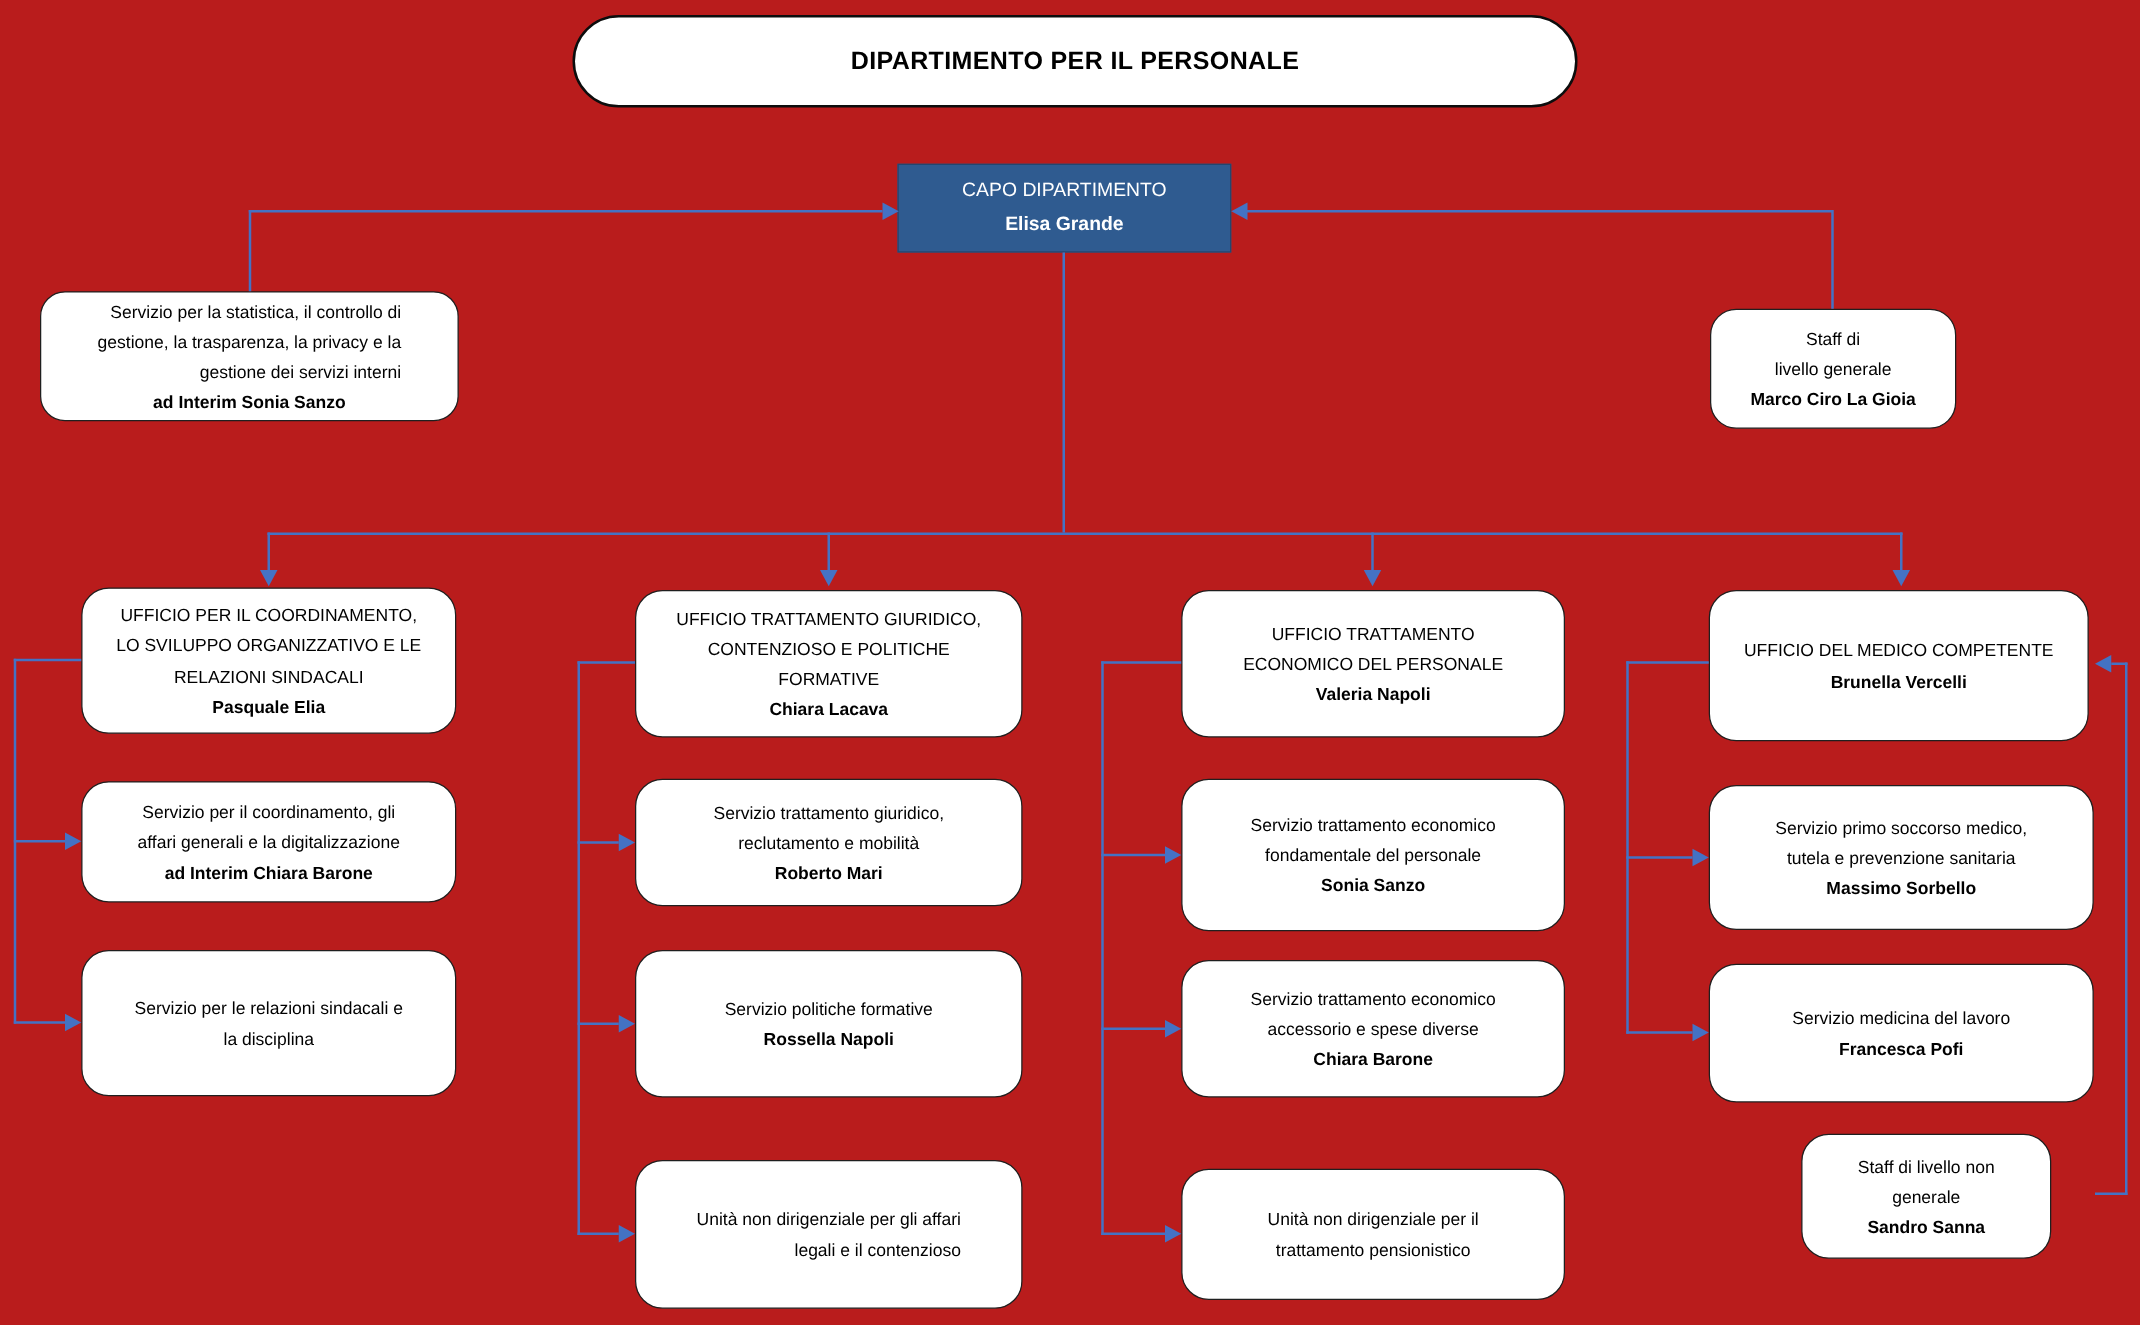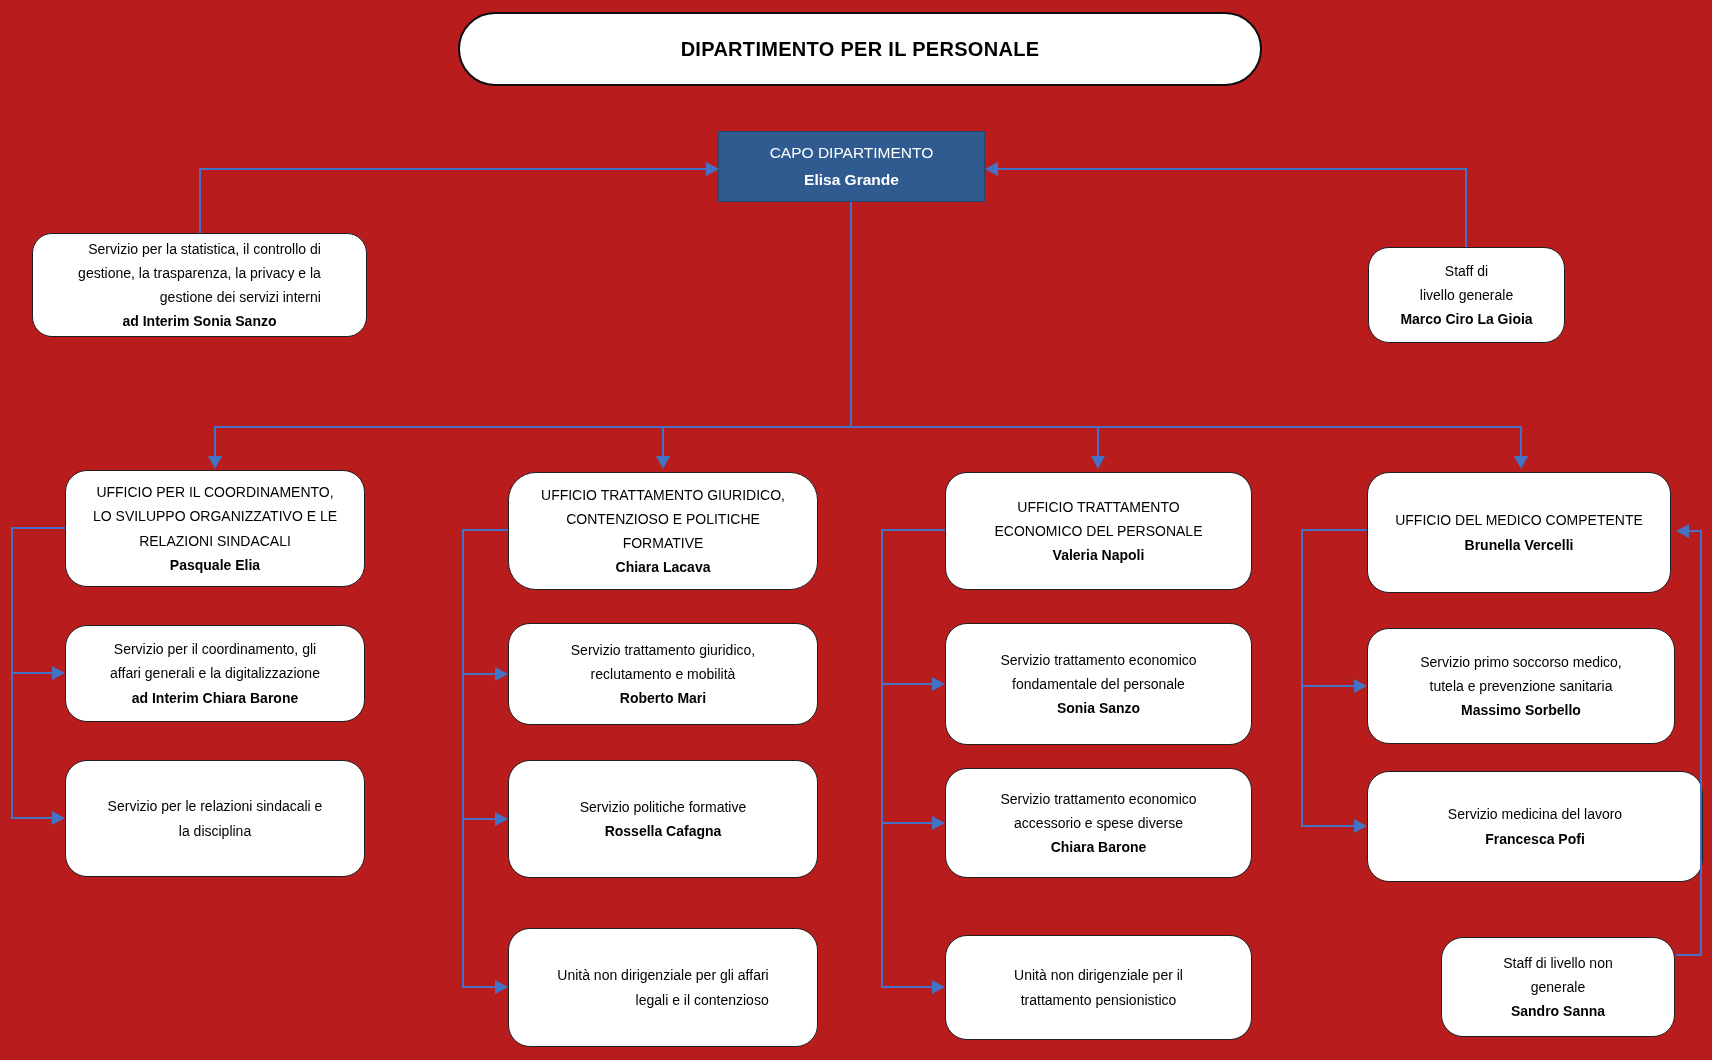--- a/index.html
+++ b/index.html
@@ -96,34 +96,34 @@
     <div class="label">Servizio per il coordinamento, gli
 affari generali e la digitalizzazione</div>
     <div class="person">ad Interim Chiara Barone</div>
   </div>
   <div class="node" style="left:65px; top:760px; width:300px; height:117px;">
     <div class="label">Servizio per le relazioni sindacali e
 la disciplina</div>
     <div class="person"></div>
   </div>
 
-  <div class="node" style="left:508px; top:472px; width:310px; height:118px;border-radius:28px;">
+  <div class="node" style="left:508px; top:472px; width:310px; height:118px;">
     <div class="label">UFFICIO TRATTAMENTO GIURIDICO,
 CONTENZIOSO E POLITICHE
 FORMATIVE</div>
     <div class="person">Chiara Lacava</div>
   </div>
   <div class="node" style="left:508px; top:623px; width:310px; height:102px;">
     <div class="label">Servizio trattamento giuridico,
 reclutamento e mobilità</div>
     <div class="person">Roberto Mari</div>
   </div>
   <div class="node" style="left:508px; top:760px; width:310px; height:118px;text-align:right;">
     <div class="label">Servizio politiche formative</div>
-    <div class="person">Rossella Cafagna</div>
+    <div class="person">Rossella Napoli</div>
   </div>
   <div class="node" style="left:508px; top:928px; width:310px; height:119px;text-align:right;">
     <div class="label">Unità non dirigenziale per gli affari
 legali e il contenzioso</div>
     <div class="person"></div>
   </div>
 
   <div class="node" style="left:945px; top:472px; width:307px; height:118px;">
     <div class="label">UFFICIO TRATTAMENTO
 ECONOMICO DEL PERSONALE</div>
@@ -147,25 +147,25 @@
 
   <div class="node" style="left:1367px; top:472px; width:304px; height:121px;">
     <div class="label">UFFICIO DEL MEDICO COMPETENTE</div>
     <div class="person">Brunella Vercelli</div>
   </div>
   <div class="node" style="left:1367px; top:628px; width:308px; height:116px;">
     <div class="label">Servizio primo soccorso medico,
 tutela e prevenzione sanitaria</div>
     <div class="person">Massimo Sorbello</div>
   </div>
-  <div class="node" style="left:1367px; top:771px; width:336px; height:111px;">
+  <div class="node" style="left:1367px; top:771px; width:308px; height:111px;">
     <div class="label">Servizio medicina del lavoro</div>
     <div class="person">Francesca Pofi</div>
   </div>
-  <div class="node" style="left:1441px; top:907px; width:234px; height:100px;margin-top:30px;">
+  <div class="node" style="left:1441px; top:907px; width:200px; height:100px;">
     <div class="label">Staff di livello non
 generale</div>
     <div class="person">Sandro Sanna</div>
   </div>
 
   <div class="hline" style="left:199px; top:168px; width:507px;"></div>
   <div class="arr-r" style="left:706px; top:162px;"></div>
   <div class="vline" style="left:199px; top:168px; height:65px;"></div>
 
   <div class="arr-l" style="left:985px; top:162px;"></div>

